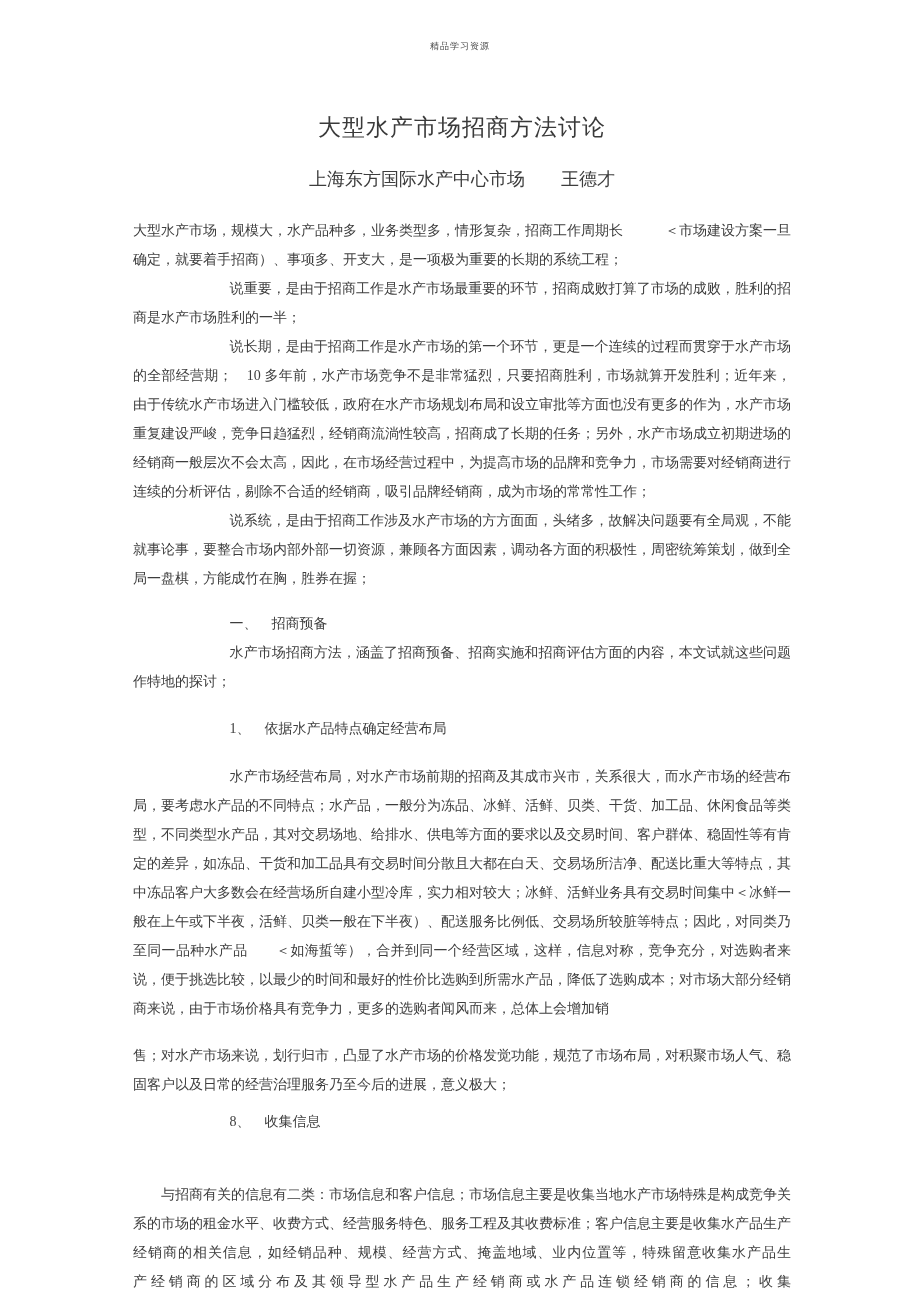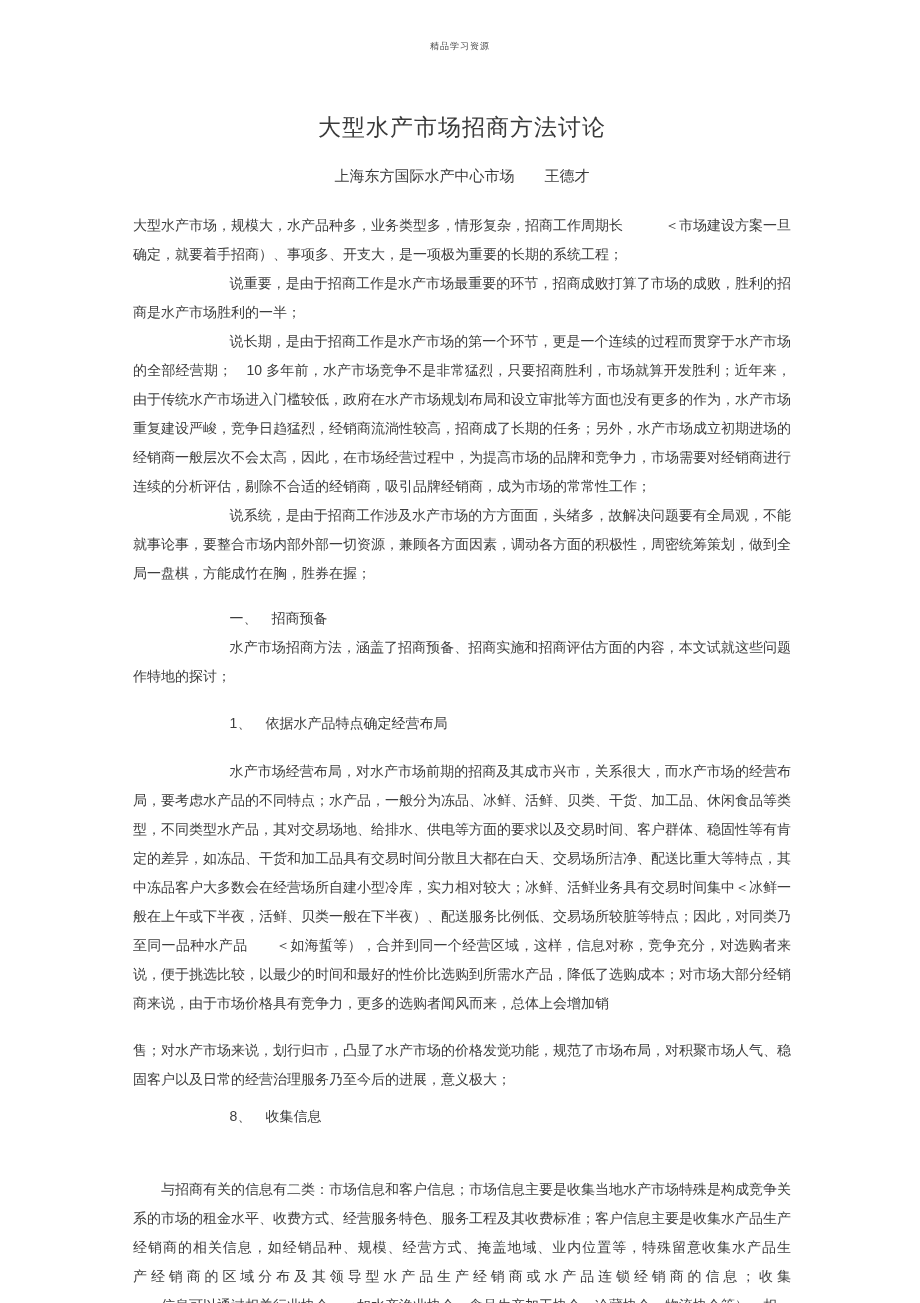--- a/index.html
+++ b/index.html
@@ -6,21 +6,21 @@
     margin: 0;
     padding: 0;
     background: #ffffff;
   }
   .page {
     position: relative;
     width: 920px;
     height: 1303px;
     background: #ffffff;
     overflow: hidden;
-    font-family: Liberation Sans, sans-serif;
+    font-family: Liberation Serif, serif;
     color: #3d3d3d;
   }
   .page-header {
     position: absolute;
     top: 40px;
     left: 0;
     width: 100%;
     text-align: center;
     font-size: 9px;
     letter-spacing: 1px;
@@ -46,21 +46,21 @@
     margin: 112px 0 0 0;
     text-align: center;
     font-size: 23px;
     font-weight: normal;
     letter-spacing: 1px;
     color: #3a3a3a;
   }
   .doc-byline {
     margin: 24px 0 0 0;
     text-align: center;
-    font-size: 15px;
+    font-size: 18px;
     color: #3d3d3d;
   }
   .body-p {
     margin: 0;
     font-size: 14px;
     line-height: 29px;
     text-align: justify;
     color: #3d3d3d;
   }
   .ind7 { text-indent: 6.9em; }

